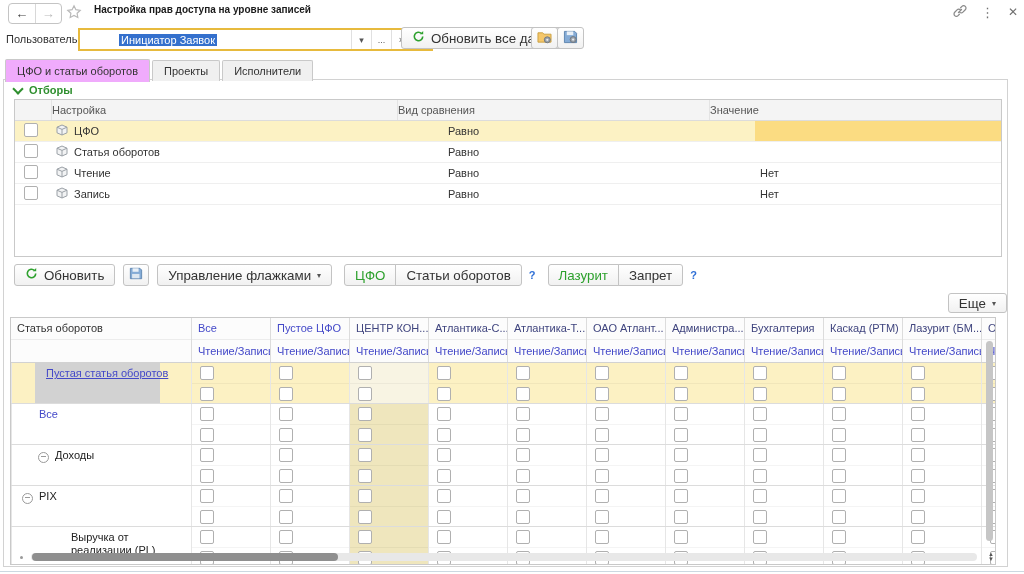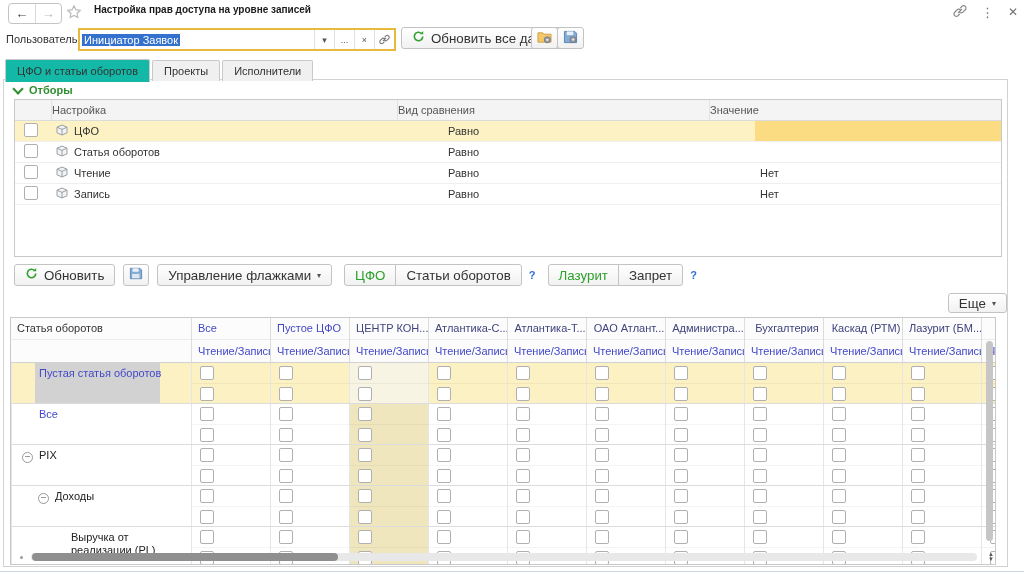--- a/index.html
+++ b/index.html
@@ -11,35 +11,35 @@
   .navbtn{flex:1;display:flex;align-items:center;justify-content:center;font-size:13px;line-height:1;}
   .navbtn.back{color:#3a3a3a;border-right:1px solid #d8d8d8;}
   .navbtn.fwd{color:#b9b9b9;}
   .star{position:absolute;left:66px;top:4px;}
   .page-title{position:absolute;left:94px;top:4px;font-size:10px;font-weight:bold;color:#1a1a1a;white-space:nowrap;}
   .tb-right{position:absolute;right:6px;top:4px;display:flex;align-items:center;gap:14px;}
   .dots{font-size:13px;color:#707070;line-height:1;}
   .closex{font-size:12px;color:#707070;line-height:1;}
   
   .u-label{position:absolute;left:6px;top:33px;color:#333;}
-  .ufield{position:absolute;left:78px;top:28px;width:314px;height:19px;border:2px solid #e7ba3d;background:#fff;display:flex;align-items:center;}
+  .ufield{position:absolute;left:78px;top:28px;width:314px;height:19px;border:2px solid #e7ba3d;background:#fff;display:flex;align-items:center;padding-left:37px;}
   .sel-text{margin-left:2px;background:#3470cd;color:#fff;padding:0 2px;white-space:nowrap;}
   .f-btns{margin-left:auto;display:flex;align-items:stretch;height:100%;}
   .fb{width:19px;display:flex;align-items:center;justify-content:center;border-left:1px solid #e0e0e0;color:#555;font-size:9px;}
   .btn{display:inline-flex;align-items:center;gap:6px;height:22px;padding:0 10px;border:1px solid #c3c3c3;border-radius:3px;
        background:linear-gradient(#ffffff,#f1f1f1);color:#333;white-space:nowrap;box-sizing:border-box;}
   .iconbtn{padding:0 5px;}
   .update-btn{position:absolute;left:401px;top:27px;}
   .ib1{position:absolute;left:531px;top:27px;}
   .ib2{position:absolute;left:557px;top:27px;}
   .caret{font-size:8px;color:#555;}
   
   .tabs{position:absolute;left:5px;top:58px;display:flex;align-items:flex-end;gap:2px;z-index:3;}
   .tab{height:20px;line-height:20px;padding:0 11px;border:1px solid #c9c9c9;border-bottom:none;border-radius:2px 2px 0 0;background:#f0f0f0;color:#333;}
-  .tab.active{background:#14b8a6;height:22px;line-height:22px;position:relative;top:1px;}
+  .tab.active{background:#f0abfc;height:22px;line-height:22px;position:relative;top:1px;}
   
   .panel{position:absolute;left:3px;top:79px;width:1005px;height:488px;border:1px solid #d2d2d2;background:#fff;box-sizing:border-box;}
   .otbory{position:absolute;left:10px;top:4px;display:flex;align-items:center;gap:7px;}
   .chev{width:6px;height:6px;border-left:2px solid #2f8f2f;border-bottom:2px solid #2f8f2f;transform:rotate(-45deg);margin-top:-3px;}
   .otbory-label{color:#2f8f2f;font-weight:bold;text-align:center;}
   
   .fgrid{position:absolute;left:10px;top:19px;width:988px;height:158px;border:1px solid #c9c9c9;background:#fff;box-sizing:border-box;overflow:hidden;}
   .fhead{display:grid;grid-template-columns:36px 346px 312px 1fr;height:20px;background:#f4f4f4;border-bottom:1px solid #dcdcdc;}
   .fhead .hc{line-height:20px;color:#555;border-left:1px solid #e3e3e3;overflow:hidden;white-space:nowrap;}
   .fhead .hc:first-child{border-left:none;}
@@ -61,21 +61,21 @@
   .qmark{color:#2f6fd6;font-weight:bold;margin-left:7px;}
   .more-btn{position:absolute;right:0;top:213px;height:20px;}
   
   .matrix{position:absolute;left:6px;top:237px;width:986px;height:248px;border:1px solid #c9c9c9;background:#fff;box-sizing:border-box;overflow:hidden;}
   .mhead{display:grid;grid-template-columns:180px repeat(11,79px);height:44px;border-bottom:1px solid #d2d2d2;background:#fcfcfc;}
   .mh-cell{border-left:1px solid #dcdcdc;overflow:hidden;}
   .mh-cell:first-child{border-left:none;}
   .mh-name{height:21px;line-height:21px;padding-left:6px;white-space:nowrap;overflow:hidden;border-bottom:1px solid #ececec;}
   .mh-sub{height:22px;line-height:22px;padding-left:6px;white-space:nowrap;overflow:hidden;color:#4348c8;}
   .mh-name.blue{color:#4348c8;}
-  .mh-name.navy{color:#3f447e;text-align:center;}
+  .mh-name.navy{color:#3f447e;}
   .mh-name.dark{color:#333;}
   .m-row{display:grid;grid-template-columns:180px repeat(11,79px);height:40px;border-bottom:1px solid #dcdcdc;}
   .m-cell{border-left:1px solid #e6e6e6;position:relative;background:#fff;overflow:hidden;}
   .m-cell.hl{background:#efe6bd;}
   .m-row.selected .m-cell{background:#fcf1c3;}
   .m-row.selected .m-cell.hl{background:#f8f4e3;}
   .m-label{position:relative;background:#fff;overflow:hidden;}
   .m-row.selected .m-label{background:#fcf1c3;}
   .chip{position:absolute;left:23px;top:0;bottom:0;width:125px;background:#d2d2d2;}
   .lab{position:relative;display:inline-block;padding-top:4px;line-height:13px;max-width:150px;color:#222;}
@@ -323,21 +323,21 @@
           <div class="mh-name navy">Лазурит (БМ...</div>
           <div class="mh-sub">Чтение/Запись</div>
         </div>
         <div class="mh-cell">
           <div class="mh-name navy">От</div>
           <div class="mh-sub">Чтение/Запись</div>
         </div>
       </div>
     <div id="matrix-body">
         <div class="m-row selected">
-          <div class="m-cell m-label"><div class="chip"></div><span class="lab link" style="margin-left: 27px;">Пустая статья оборотов</span></div>
+          <div class="m-cell m-label"><div class="chip"></div><span class="lab link" style="margin-left: 34px; text-decoration: underline;">Пустая статья оборотов</span></div>
           <div class="m-cell">
             <div class="cl first">
               <span class="cb"></span>
             </div>
             <div class="cl">
               <span class="cb"></span>
             </div>
           </div>
           <div class="m-cell">
             <div class="cl first">
@@ -505,112 +505,112 @@
           <div class="m-cell">
             <div class="cl first">
               <span class="cb"></span>
             </div>
             <div class="cl">
               <span class="cb"></span>
             </div>
           </div>
         </div>
         <div class="m-row">
+          <div class="m-cell m-label"><span class="exp" style="left: 26px;"></span><span class="lab" style="margin-left: 43px;">Доходы</span></div>
+          <div class="m-cell">
+            <div class="cl first">
+              <span class="cb"></span>
+            </div>
+            <div class="cl">
+              <span class="cb"></span>
+            </div>
+          </div>
+          <div class="m-cell">
+            <div class="cl first">
+              <span class="cb"></span>
+            </div>
+            <div class="cl">
+              <span class="cb"></span>
+            </div>
+          </div>
+          <div class="m-cell hl">
+            <div class="cl first">
+              <span class="cb"></span>
+            </div>
+            <div class="cl">
+              <span class="cb"></span>
+            </div>
+          </div>
+          <div class="m-cell">
+            <div class="cl first">
+              <span class="cb"></span>
+            </div>
+            <div class="cl">
+              <span class="cb"></span>
+            </div>
+          </div>
+          <div class="m-cell">
+            <div class="cl first">
+              <span class="cb"></span>
+            </div>
+            <div class="cl">
+              <span class="cb"></span>
+            </div>
+          </div>
+          <div class="m-cell">
+            <div class="cl first">
+              <span class="cb"></span>
+            </div>
+            <div class="cl">
+              <span class="cb"></span>
+            </div>
+          </div>
+          <div class="m-cell">
+            <div class="cl first">
+              <span class="cb"></span>
+            </div>
+            <div class="cl">
+              <span class="cb"></span>
+            </div>
+          </div>
+          <div class="m-cell">
+            <div class="cl first">
+              <span class="cb"></span>
+            </div>
+            <div class="cl">
+              <span class="cb"></span>
+            </div>
+          </div>
+          <div class="m-cell">
+            <div class="cl first">
+              <span class="cb"></span>
+            </div>
+            <div class="cl">
+              <span class="cb"></span>
+            </div>
+          </div>
+          <div class="m-cell">
+            <div class="cl first">
+              <span class="cb"></span>
+            </div>
+            <div class="cl">
+              <span class="cb"></span>
+            </div>
+          </div>
+          <div class="m-cell">
+            <div class="cl first">
+              <span class="cb"></span>
+            </div>
+            <div class="cl">
+              <span class="cb"></span>
+            </div>
+          </div>
+        </div>
+        <div class="m-row">
           <div class="m-cell m-label"><span class="exp" style="left: 10px;"></span><span class="lab" style="margin-left: 27px;">PIX</span></div>
-          <div class="m-cell">
-            <div class="cl first">
-              <span class="cb"></span>
-            </div>
-            <div class="cl">
-              <span class="cb"></span>
-            </div>
-          </div>
-          <div class="m-cell">
-            <div class="cl first">
-              <span class="cb"></span>
-            </div>
-            <div class="cl">
-              <span class="cb"></span>
-            </div>
-          </div>
-          <div class="m-cell hl">
-            <div class="cl first">
-              <span class="cb"></span>
-            </div>
-            <div class="cl">
-              <span class="cb"></span>
-            </div>
-          </div>
-          <div class="m-cell">
-            <div class="cl first">
-              <span class="cb"></span>
-            </div>
-            <div class="cl">
-              <span class="cb"></span>
-            </div>
-          </div>
-          <div class="m-cell">
-            <div class="cl first">
-              <span class="cb"></span>
-            </div>
-            <div class="cl">
-              <span class="cb"></span>
-            </div>
-          </div>
-          <div class="m-cell">
-            <div class="cl first">
-              <span class="cb"></span>
-            </div>
-            <div class="cl">
-              <span class="cb"></span>
-            </div>
-          </div>
-          <div class="m-cell">
-            <div class="cl first">
-              <span class="cb"></span>
-            </div>
-            <div class="cl">
-              <span class="cb"></span>
-            </div>
-          </div>
-          <div class="m-cell">
-            <div class="cl first">
-              <span class="cb"></span>
-            </div>
-            <div class="cl">
-              <span class="cb"></span>
-            </div>
-          </div>
-          <div class="m-cell">
-            <div class="cl first">
-              <span class="cb"></span>
-            </div>
-            <div class="cl">
-              <span class="cb"></span>
-            </div>
-          </div>
-          <div class="m-cell">
-            <div class="cl first">
-              <span class="cb"></span>
-            </div>
-            <div class="cl">
-              <span class="cb"></span>
-            </div>
-          </div>
-          <div class="m-cell">
-            <div class="cl first">
-              <span class="cb"></span>
-            </div>
-            <div class="cl">
-              <span class="cb"></span>
-            </div>
-          </div>
-        </div>
-        <div class="m-row">
-          <div class="m-cell m-label"><span class="exp" style="left: 26px;"></span><span class="lab" style="margin-left: 43px;">Доходы</span></div>
           <div class="m-cell">
             <div class="cl first">
               <span class="cb"></span>
             </div>
             <div class="cl">
               <span class="cb"></span>
             </div>
           </div>
           <div class="m-cell">
             <div class="cl first">

